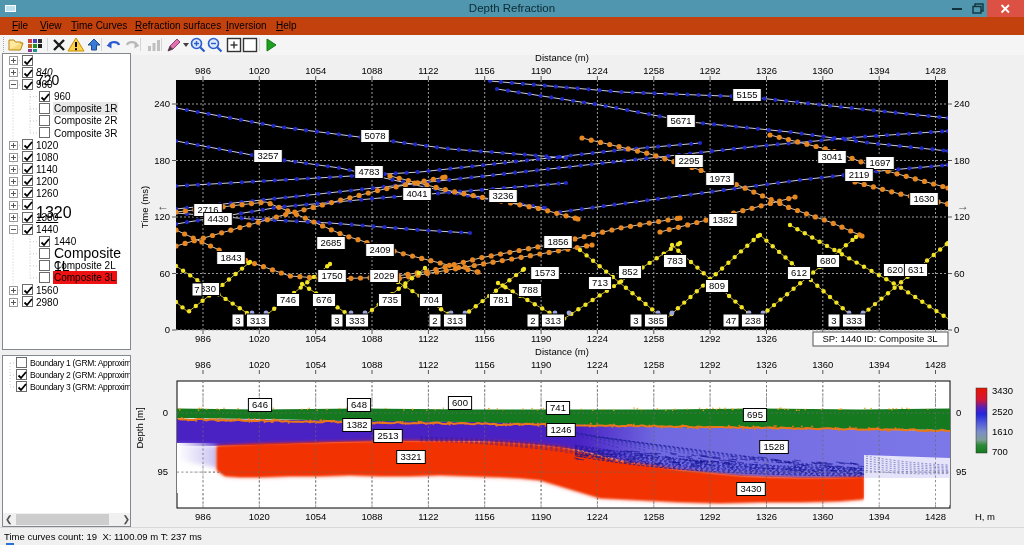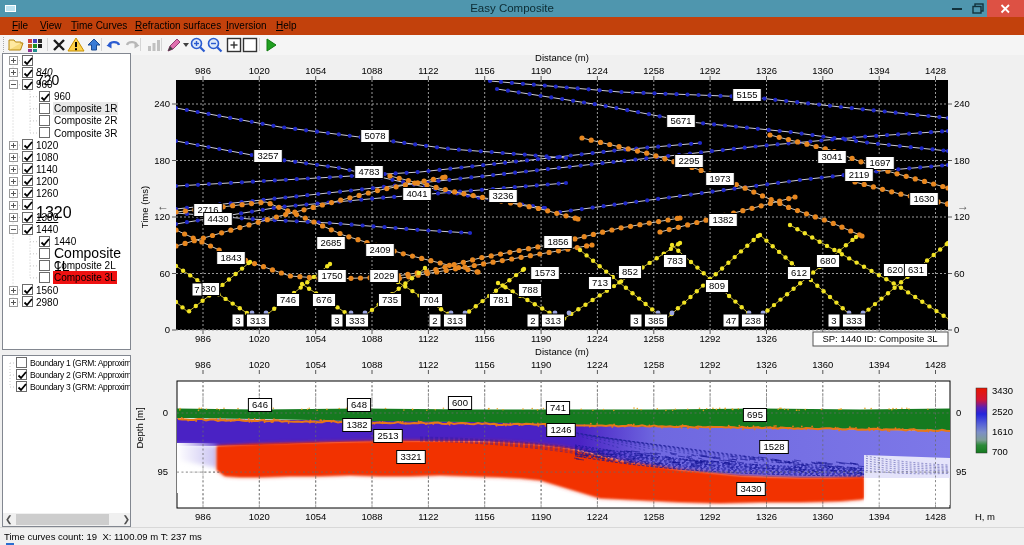--- a/index.html
+++ b/index.html
@@ -4,21 +4,21 @@
 body{width:1024px;height:545px;font-family:"Liberation Sans",sans-serif;background:#f0f0f0;position:relative;overflow:hidden}
 .titlebar{position:absolute;left:0;top:0;width:1024px;height:17px;background:#4f96ae}
 .menubar{position:absolute;left:0;top:17px;width:1024px;height:30px;background:#c2410c;border-bottom:1px solid #e2e2e2}
 .menubar span{position:absolute;top:3px;font-size:10px;color:#000}
 .menubar u{text-decoration:underline}
 .toolbar{position:absolute;left:0;top:35px;width:1024px;height:20px;background:#f5f5f5}
 .statusbar{position:absolute;left:0;top:527px;width:1024px;height:18px;background:#f0f0f0;border-top:1px solid #d8d8d8}
 </style></head><body>
 <div class="titlebar">
  <div style="position:absolute;left:5px;top:5px;width:11px;height:7px;background:#bfe3f0;border:1px solid #fff"></div>
- <div style="position:absolute;left:0;width:1024px;text-align:center;top:2px;font-size:11.5px;color:#0c2b33">Easy Composite</div>
+ <div style="position:absolute;left:0;width:1024px;text-align:center;top:2px;font-size:11.5px;color:#0c2b33">Depth Refraction</div>
  <div style="position:absolute;left:952px;top:8px;width:10px;height:2px;background:#12323c"></div>
  <svg style="position:absolute;left:972px;top:3px" width="12" height="11">
       <rect x="3" y="1" width="8" height="7" fill="none" stroke="#12323c" stroke-width="1.4"></rect>
       <rect x="1" y="3.5" width="8" height="6.5" fill="#4f96ae" stroke="#12323c" stroke-width="1.4"></rect>
     </svg>
  <div style="position:absolute;left:987px;top:0;width:37px;height:17px;background:#dd5144"></div>
  <svg style="position:absolute;left:1000px;top:4px" width="11" height="10">
       <path d="M1.5,1 L9,8.5 M9,1 L1.5,8.5" stroke="#fff" stroke-width="1.8"></path>
     </svg>
 </div>

